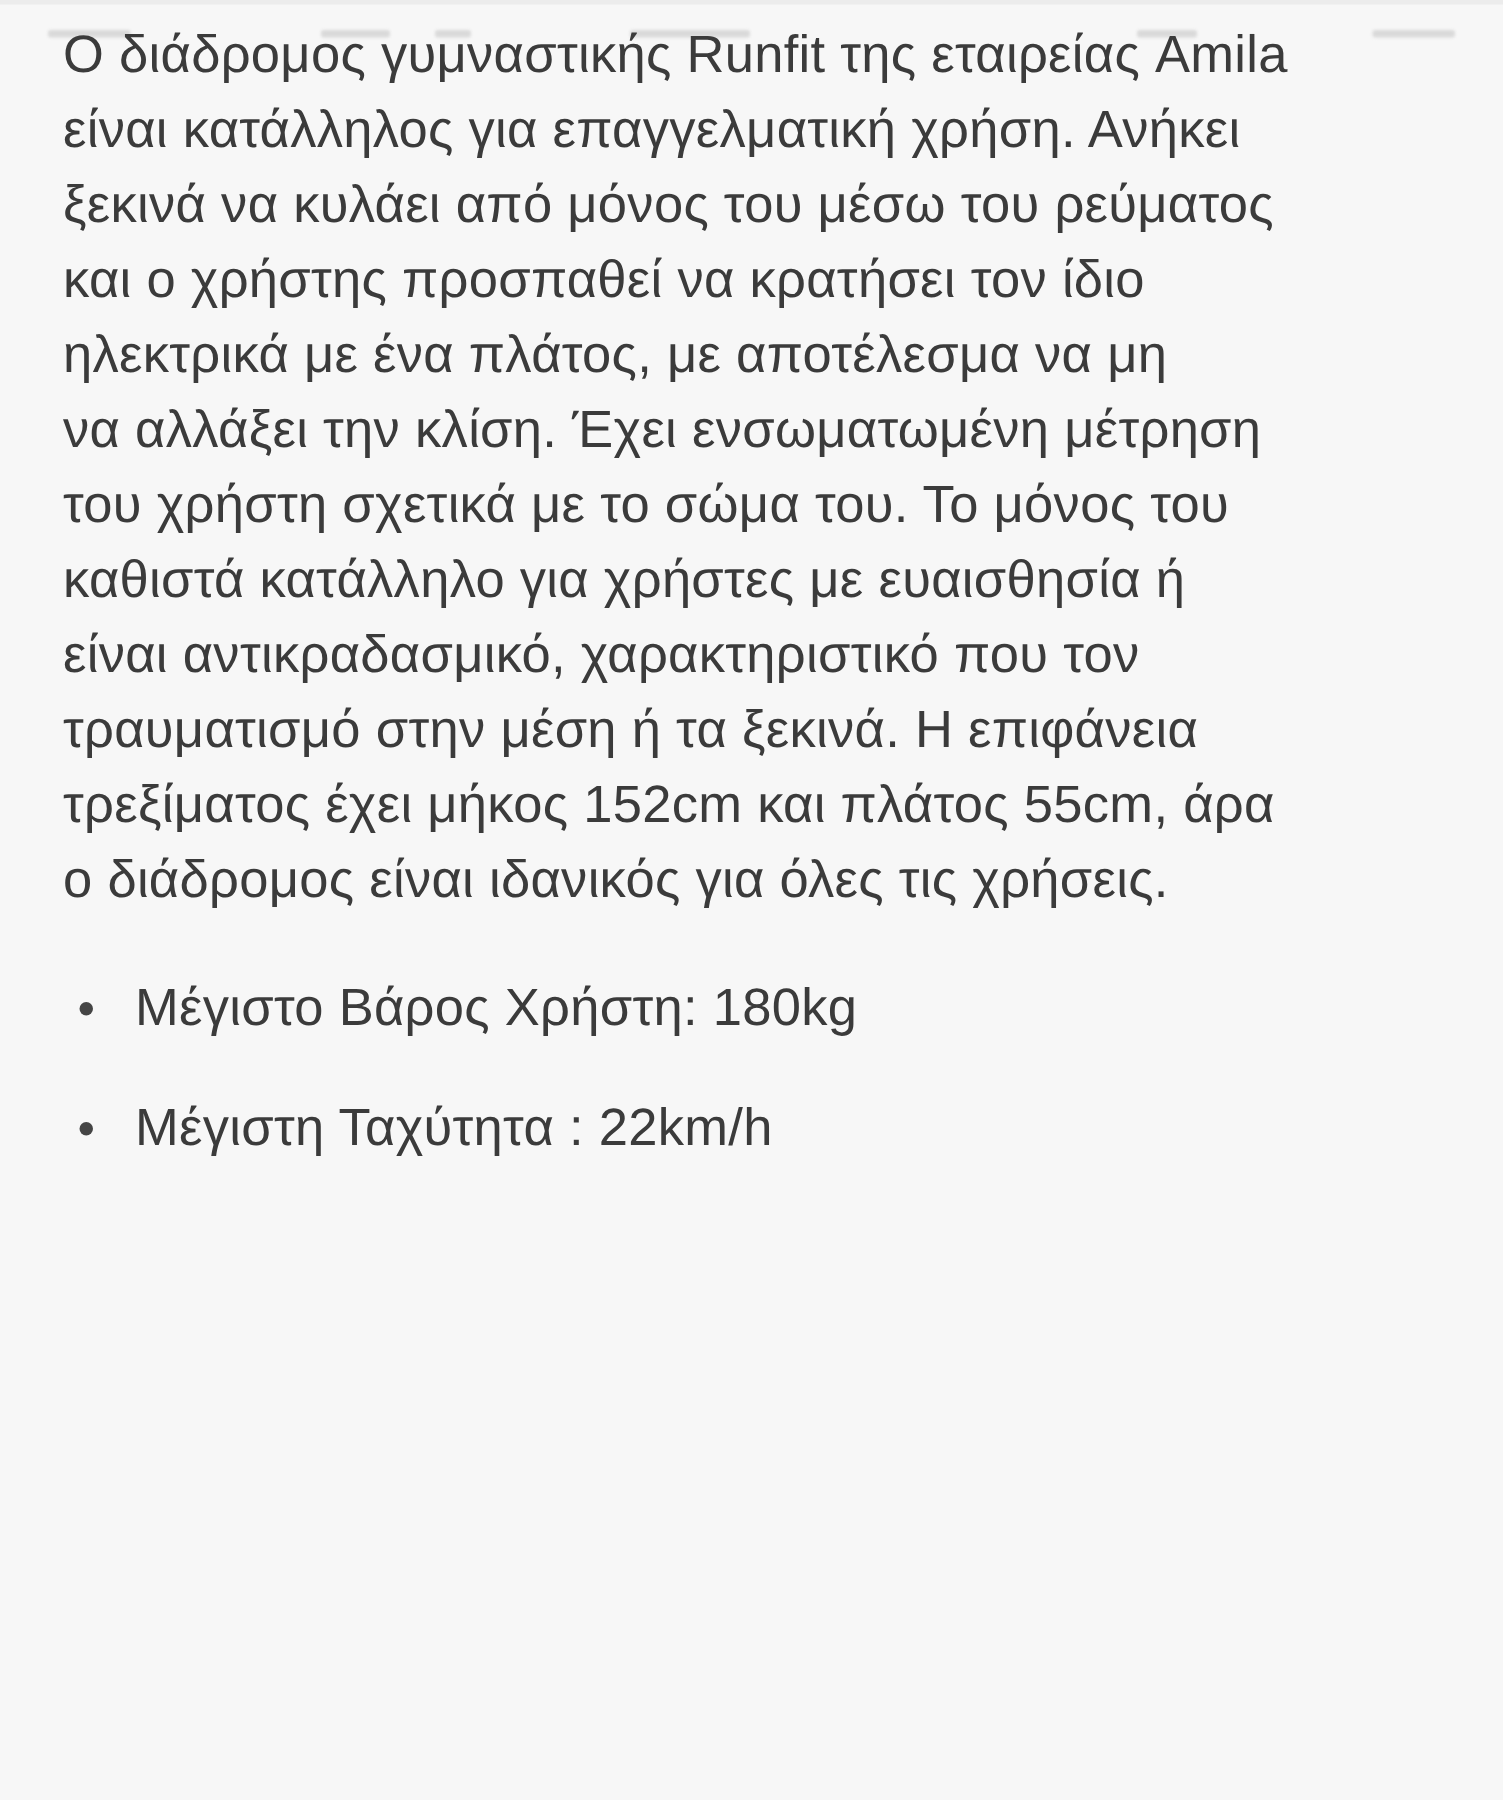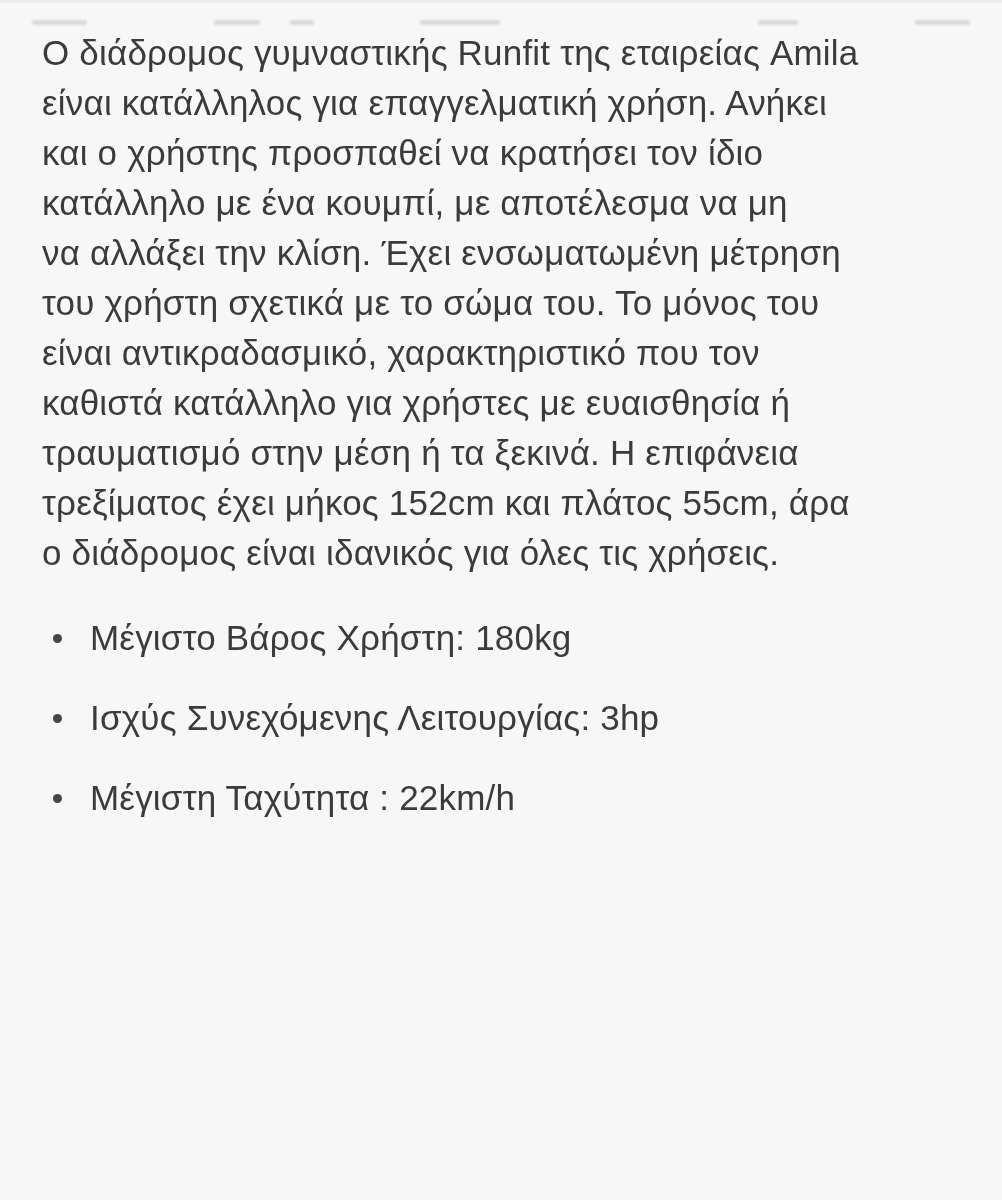--- a/index.html
+++ b/index.html
@@ -26,21 +26,21 @@
   .crop-artifacts i {
     position: absolute;
     top: 0;
     height: 5px;
     background: #d9d9d9;
     border-radius: 2px;
     filter: blur(1px);
   }
   .content {
     position: absolute;
-    top: 28px;
+    top: 12px;
     left: 42px;
     right: 30px;
   }
   .para .line {
     font-size: 35px;
     line-height: 50px;
     letter-spacing: 0.2px;
     white-space: nowrap;
     color: #3b3b3b;
   }
@@ -83,39 +83,36 @@
   <i style="left:420px; width:80px;"></i>
   <i style="left:758px; width:40px;"></i>
   <i style="left:915px; width:55px;"></i>
 </div>
 
 <div class="content">
 
   <div class="para">
     <div class="line">Ο διάδρομος γυμναστικής Runfit της εταιρείας Amila</div>
     <div class="line">είναι κατάλληλος για επαγγελματική χρήση. Ανήκει</div>
+    <div class="line">ξεκινά να κυλάει από μόνος του μέσω του ρεύματος</div>
     <div class="line">και ο χρήστης προσπαθεί να κρατήσει τον ίδιο</div>
-    <div class="line">κατάλληλο με ένα κουμπί, με αποτέλεσμα να μη</div>
+    <div class="line">ηλεκτρικά με ένα πλάτος, με αποτέλεσμα να μη</div>
     <div class="line">να αλλάξει την κλίση. Έχει ενσωματωμένη μέτρηση</div>
     <div class="line">του χρήστη σχετικά με το σώμα του. Το μόνος του</div>
+    <div class="line">καθιστά κατάλληλο για χρήστες με ευαισθησία ή</div>
     <div class="line">είναι αντικραδασμικό, χαρακτηριστικό που τον</div>
-    <div class="line">καθιστά κατάλληλο για χρήστες με ευαισθησία ή</div>
     <div class="line">τραυματισμό στην μέση ή τα ξεκινά. Η επιφάνεια</div>
     <div class="line">τρεξίματος έχει μήκος 152cm και πλάτος 55cm, άρα</div>
     <div class="line">ο διάδρομος είναι ιδανικός για όλες τις χρήσεις.</div>
   </div>
 
   <ul class="specs">
     <li class="spec-item">
       <span class="bullet-dot"></span>
       <span class="spec-text">Μέγιστο Βάρος Χρήστη: 180kg</span>
     </li>
     <li class="spec-item">
       <span class="bullet-dot"></span>
-      <span class="spec-text">Ισχύς Συνεχόμενης Λειτουργίας: 3hp</span>
-    </li>
-    <li class="spec-item">
-      <span class="bullet-dot"></span>
       <span class="spec-text">Μέγιστη Ταχύτητα : 22km/h</span>
     </li>
   </ul>
 
 </div>
 
 </body></html>

